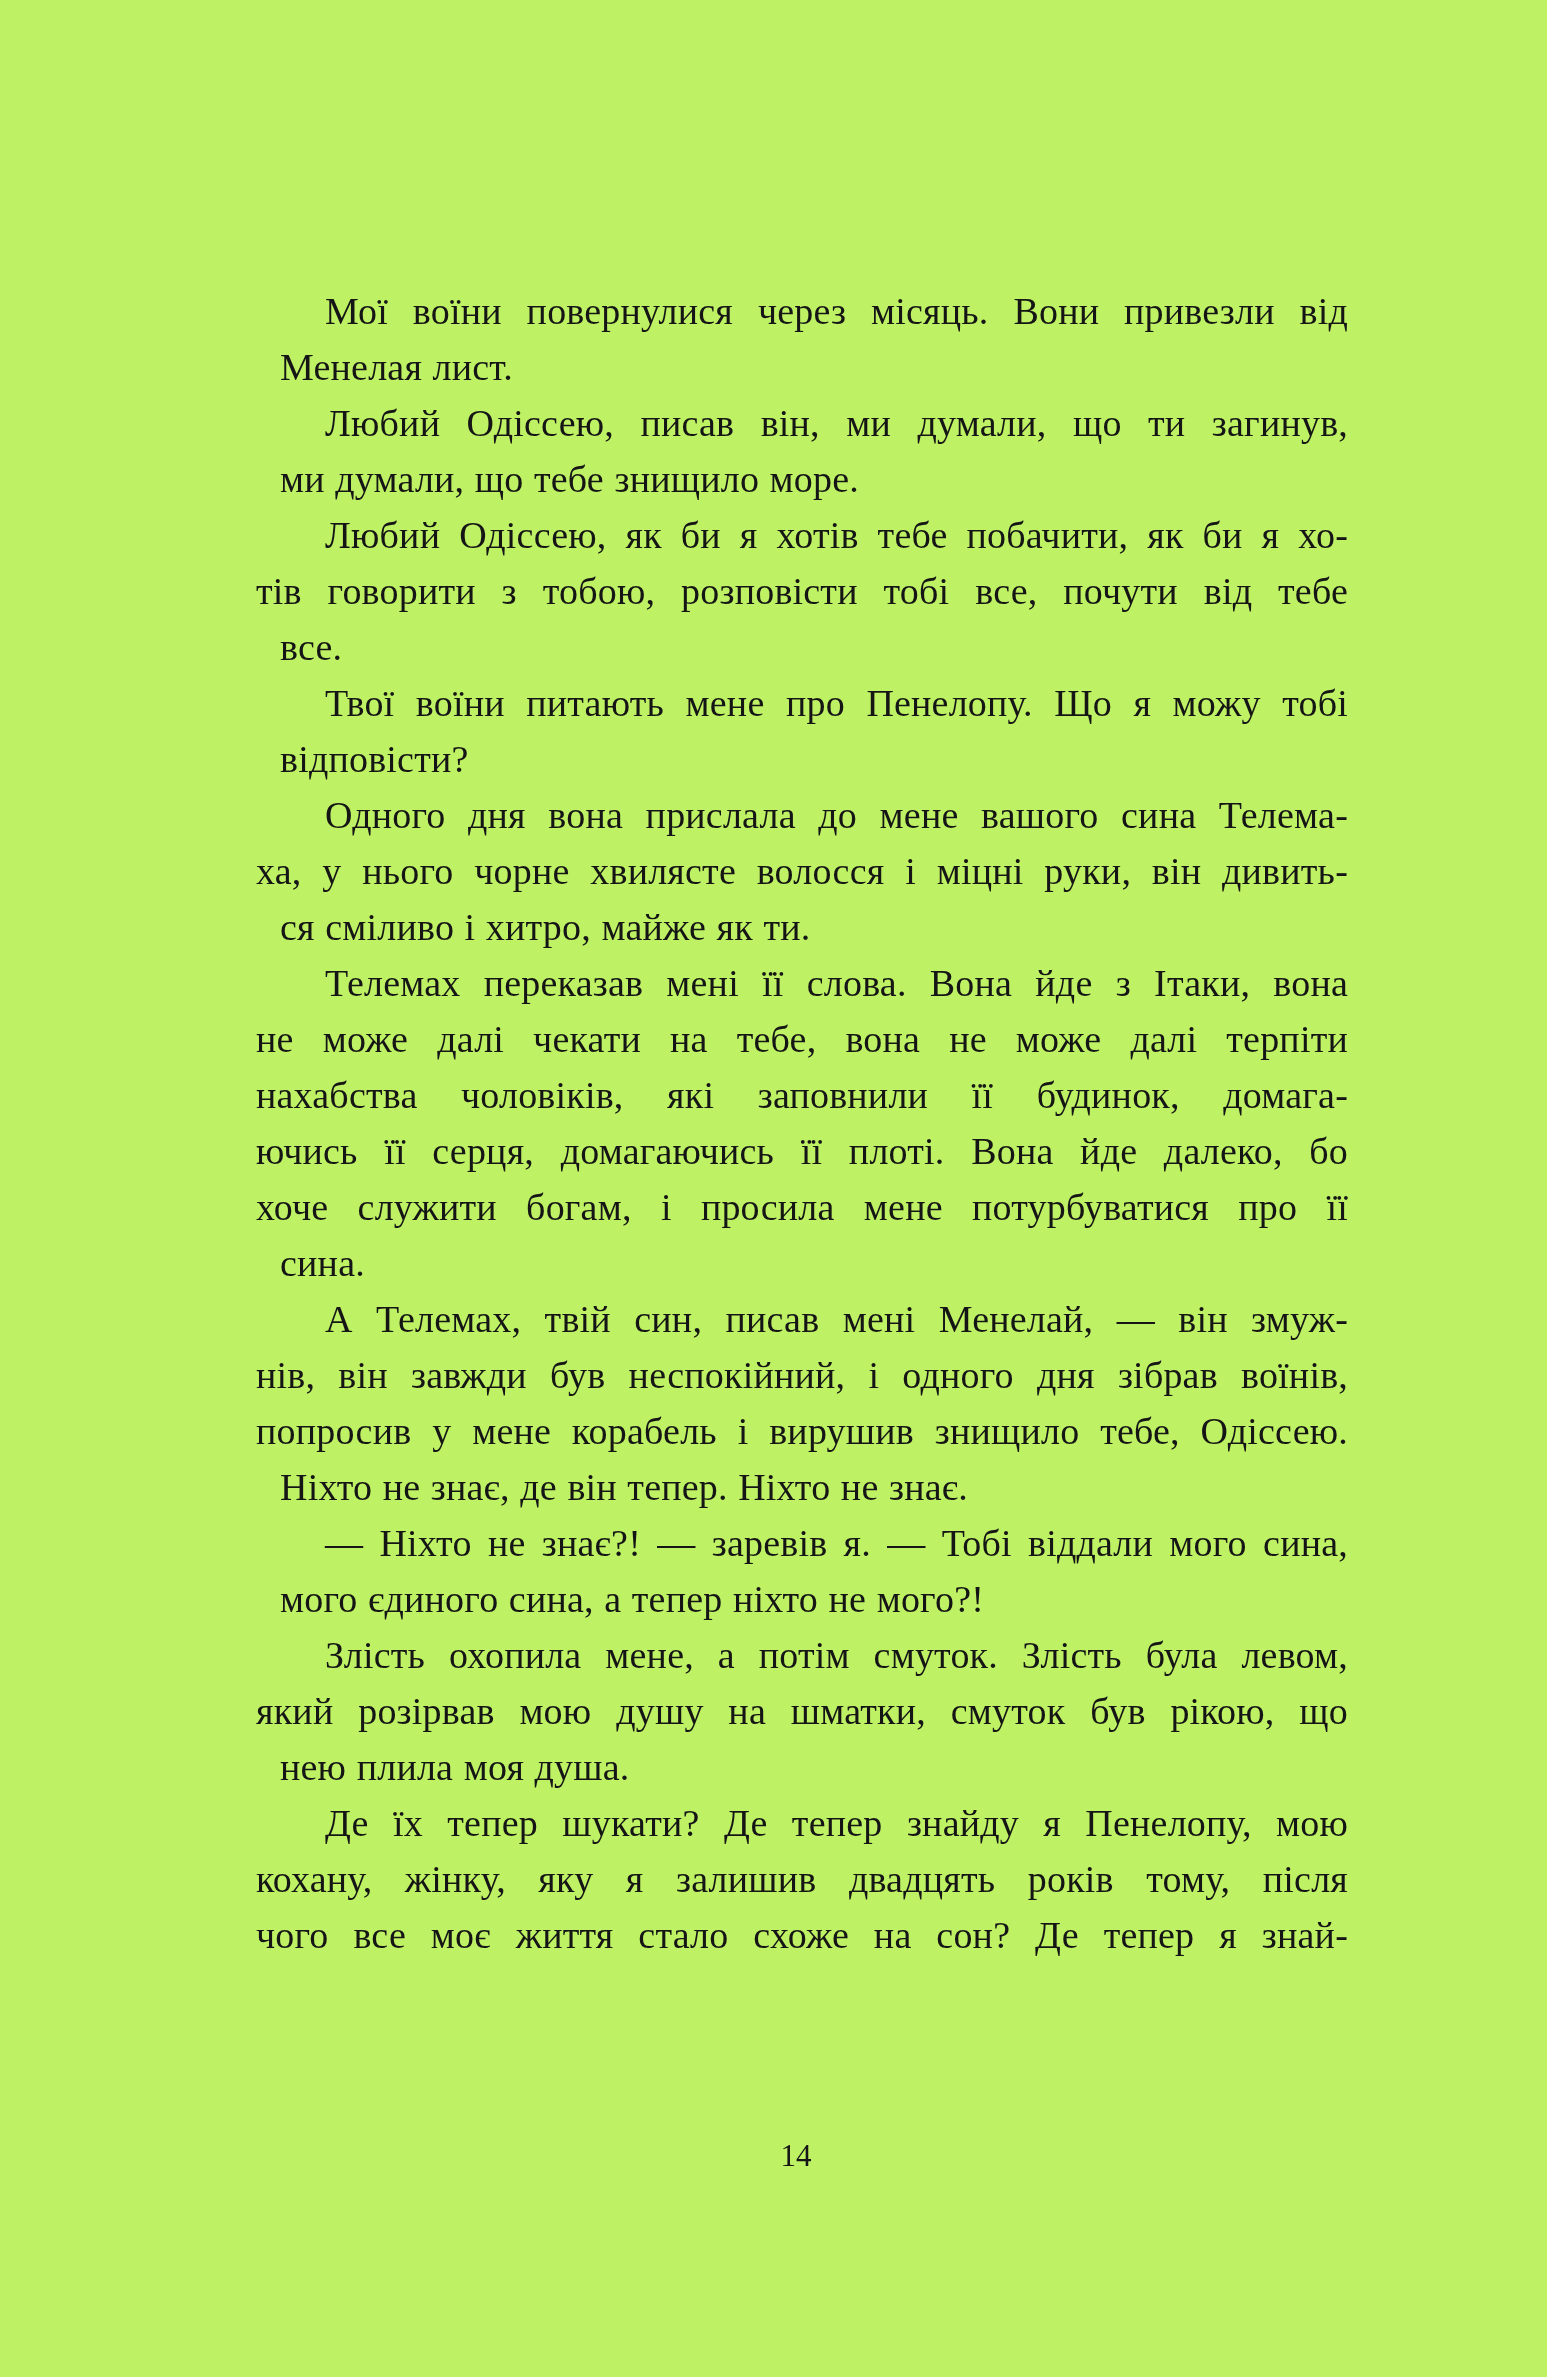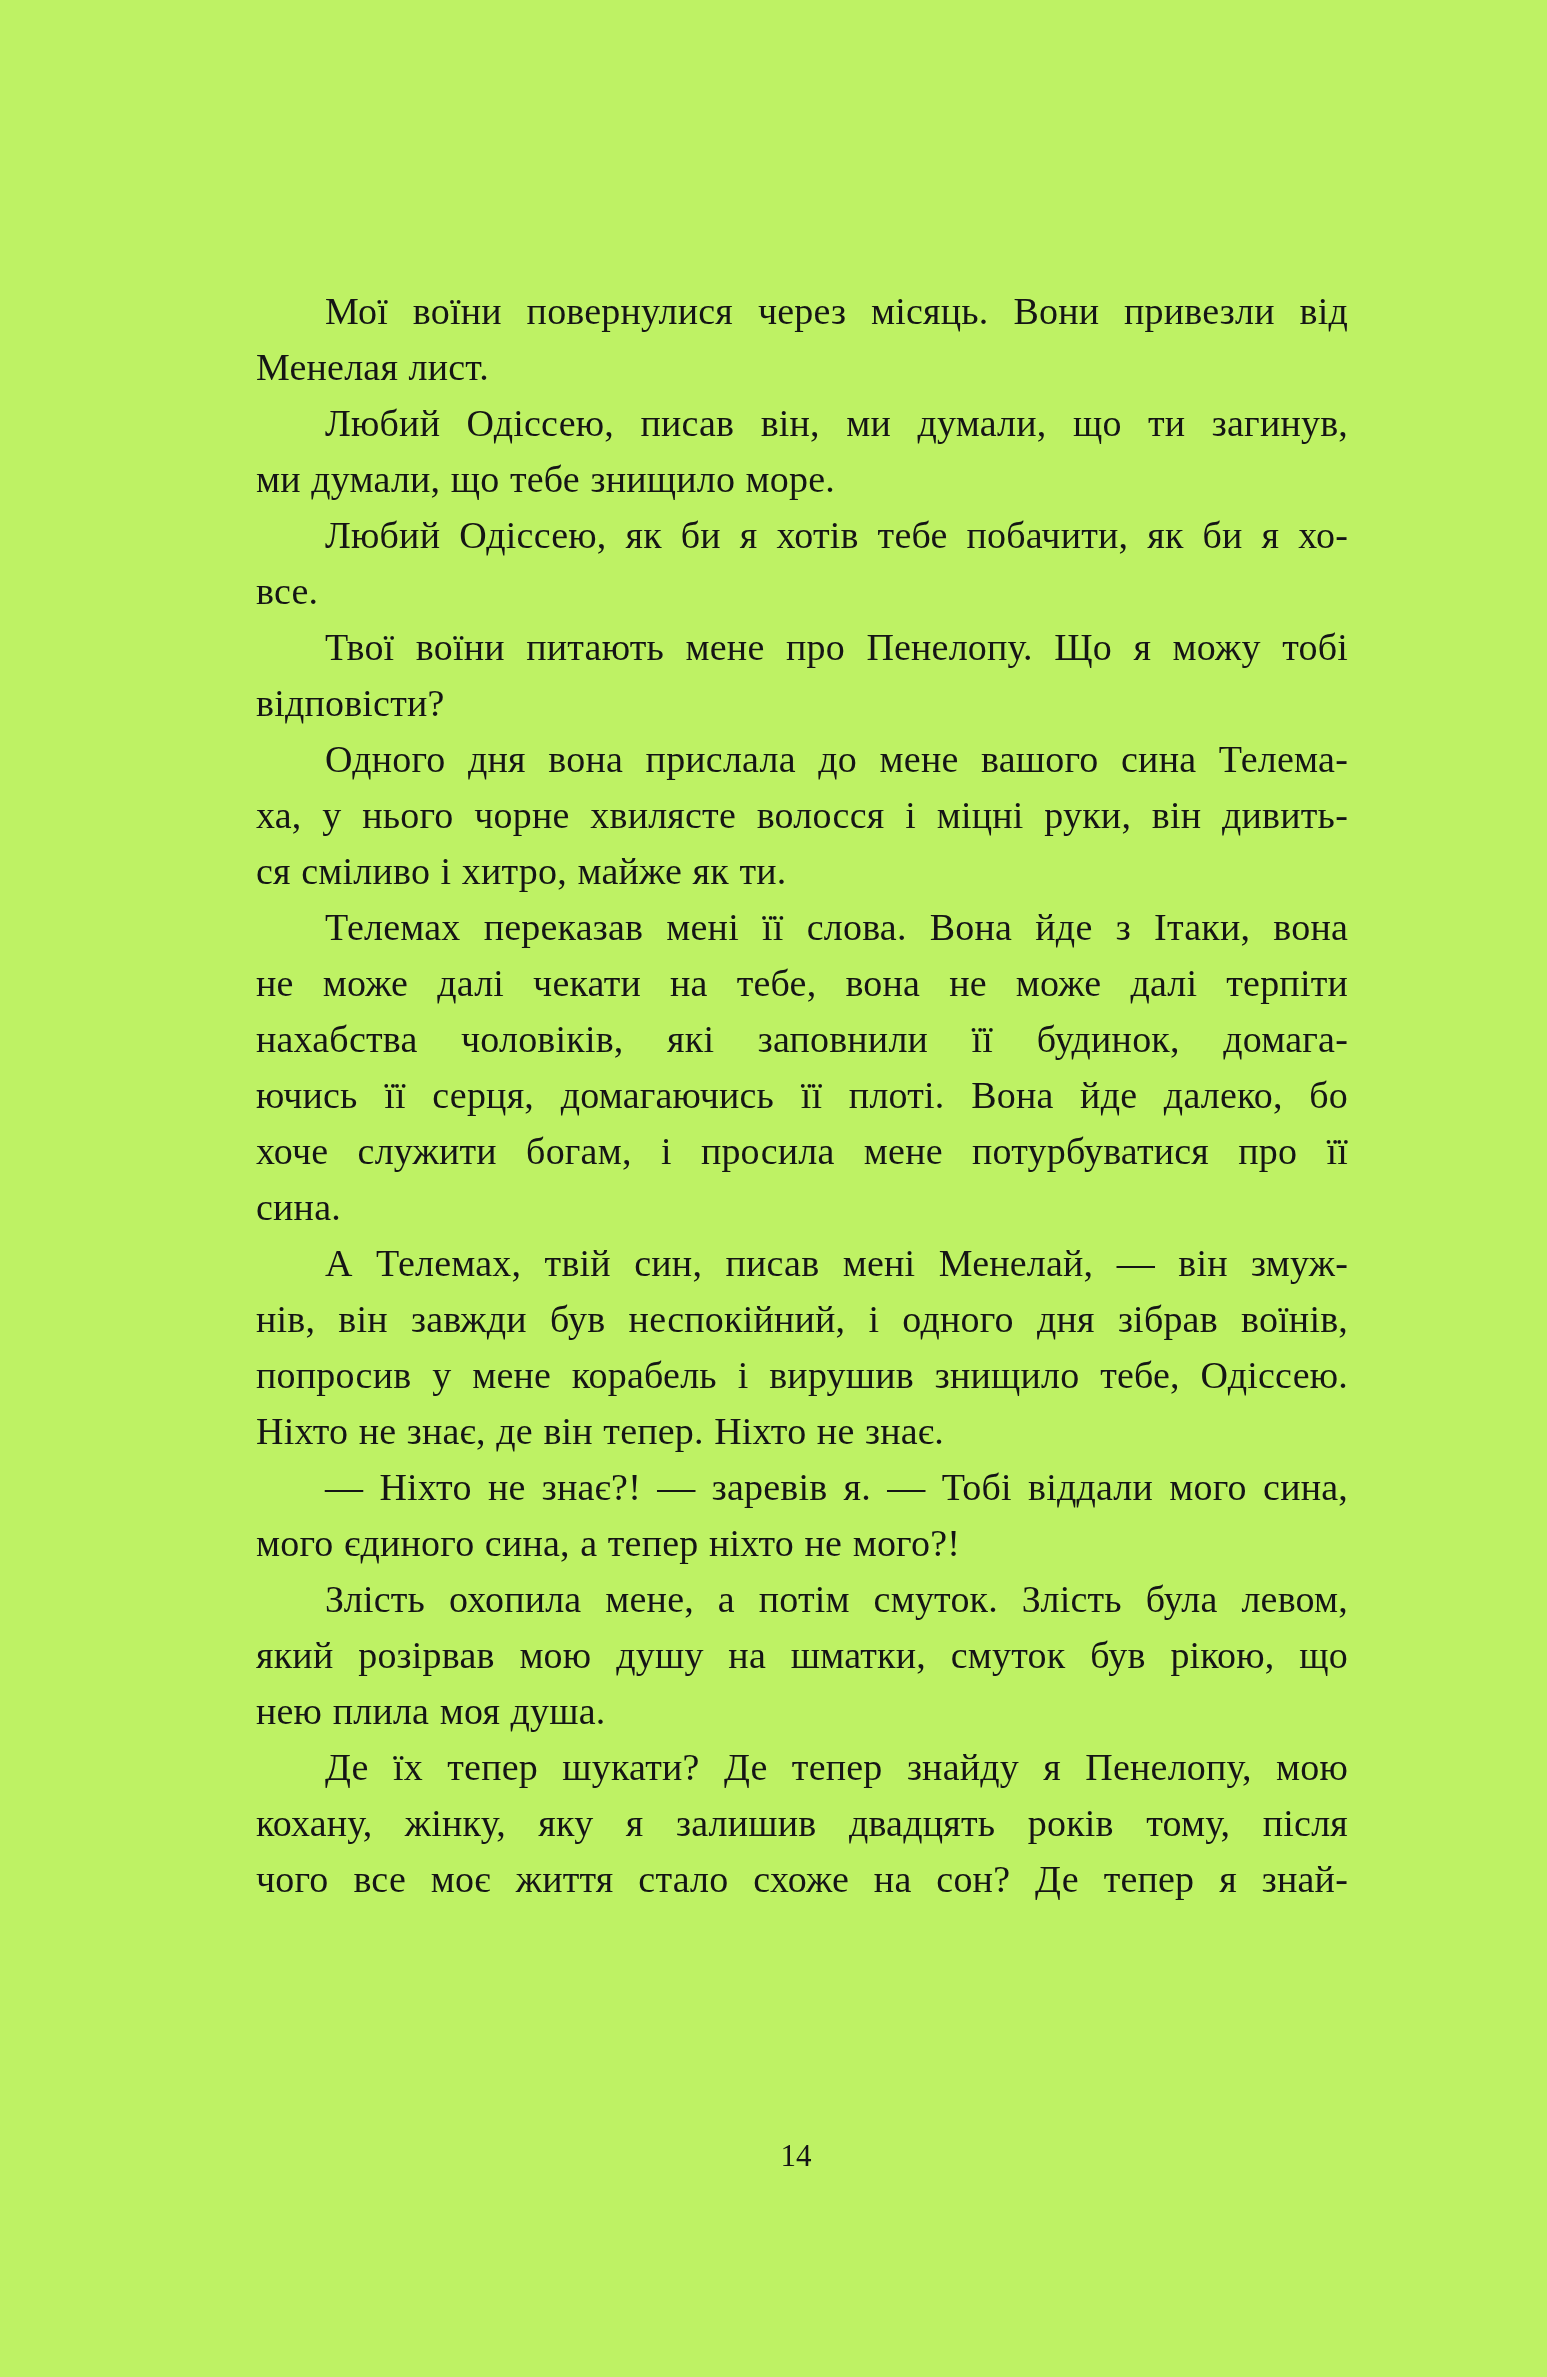--- a/index.html
+++ b/index.html
@@ -39,20 +39,21 @@
       text-align-last: justify;
       letter-spacing: 0.2px;
       word-spacing: 0.8px;
     }
     .line.indent {
       padding-left: 69px;
     }
     .line.last {
       text-align: left;
       text-align-last: left;
+      margin-left: 24px;
     }
     .page-number {
       position: absolute;
       left: 0;
       width: 1548px;
       top: 2136px;
       text-align: center;
       font-size: 31px;
       line-height: 40px;
       color: #151515;
@@ -63,20 +64,21 @@
 </head>
 <body>
 
 <div class="page">
   <div class="text-block">
     <span class="line indent">Мої воїни повернулися через місяць. Вони привезли від</span>
     <span class="line last">Менелая лист.</span>
     <span class="line indent">Любий Одіссею, писав він, ми думали, що ти загинув,</span>
     <span class="line last">ми думали, що тебе знищило море.</span>
     <span class="line indent">Любий Одіссею, як би я хотів тебе побачити, як би я хо-</span>
+    <span class="line">тів говорити з тобою, розповісти тобі все, почути від тебе</span>
     <span class="line last">все.</span>
     <span class="line indent">Твої воїни питають мене про Пенелопу. Що я можу тобі</span>
     <span class="line last">відповісти?</span>
     <span class="line indent">Одного дня вона прислала до мене вашого сина Телема-</span>
     <span class="line">ха, у нього чорне хвилясте волосся і міцні руки, він дивить-</span>
     <span class="line last">ся сміливо і хитро, майже як ти.</span>
     <span class="line indent">Телемах переказав мені її слова. Вона йде з Ітаки, вона</span>
     <span class="line">не може далі чекати на тебе, вона не може далі терпіти</span>
     <span class="line">нахабства чоловіків, які заповнили її будинок, домага-</span>
     <span class="line">ючись її серця, домагаючись її плоті. Вона йде далеко, бо</span>

